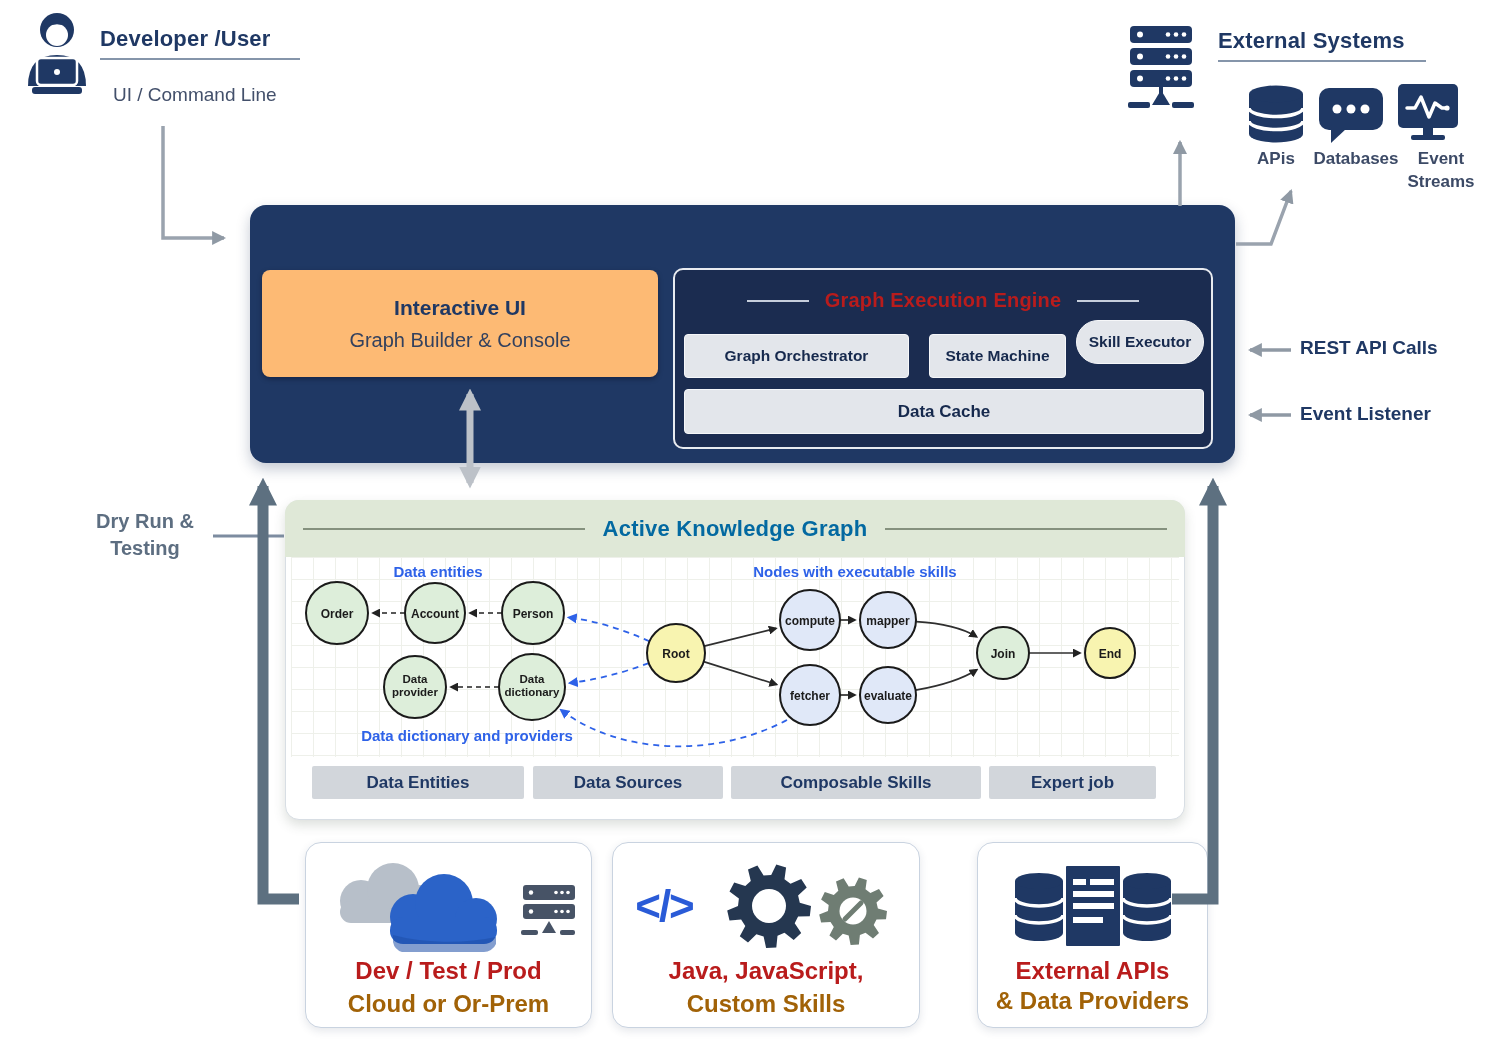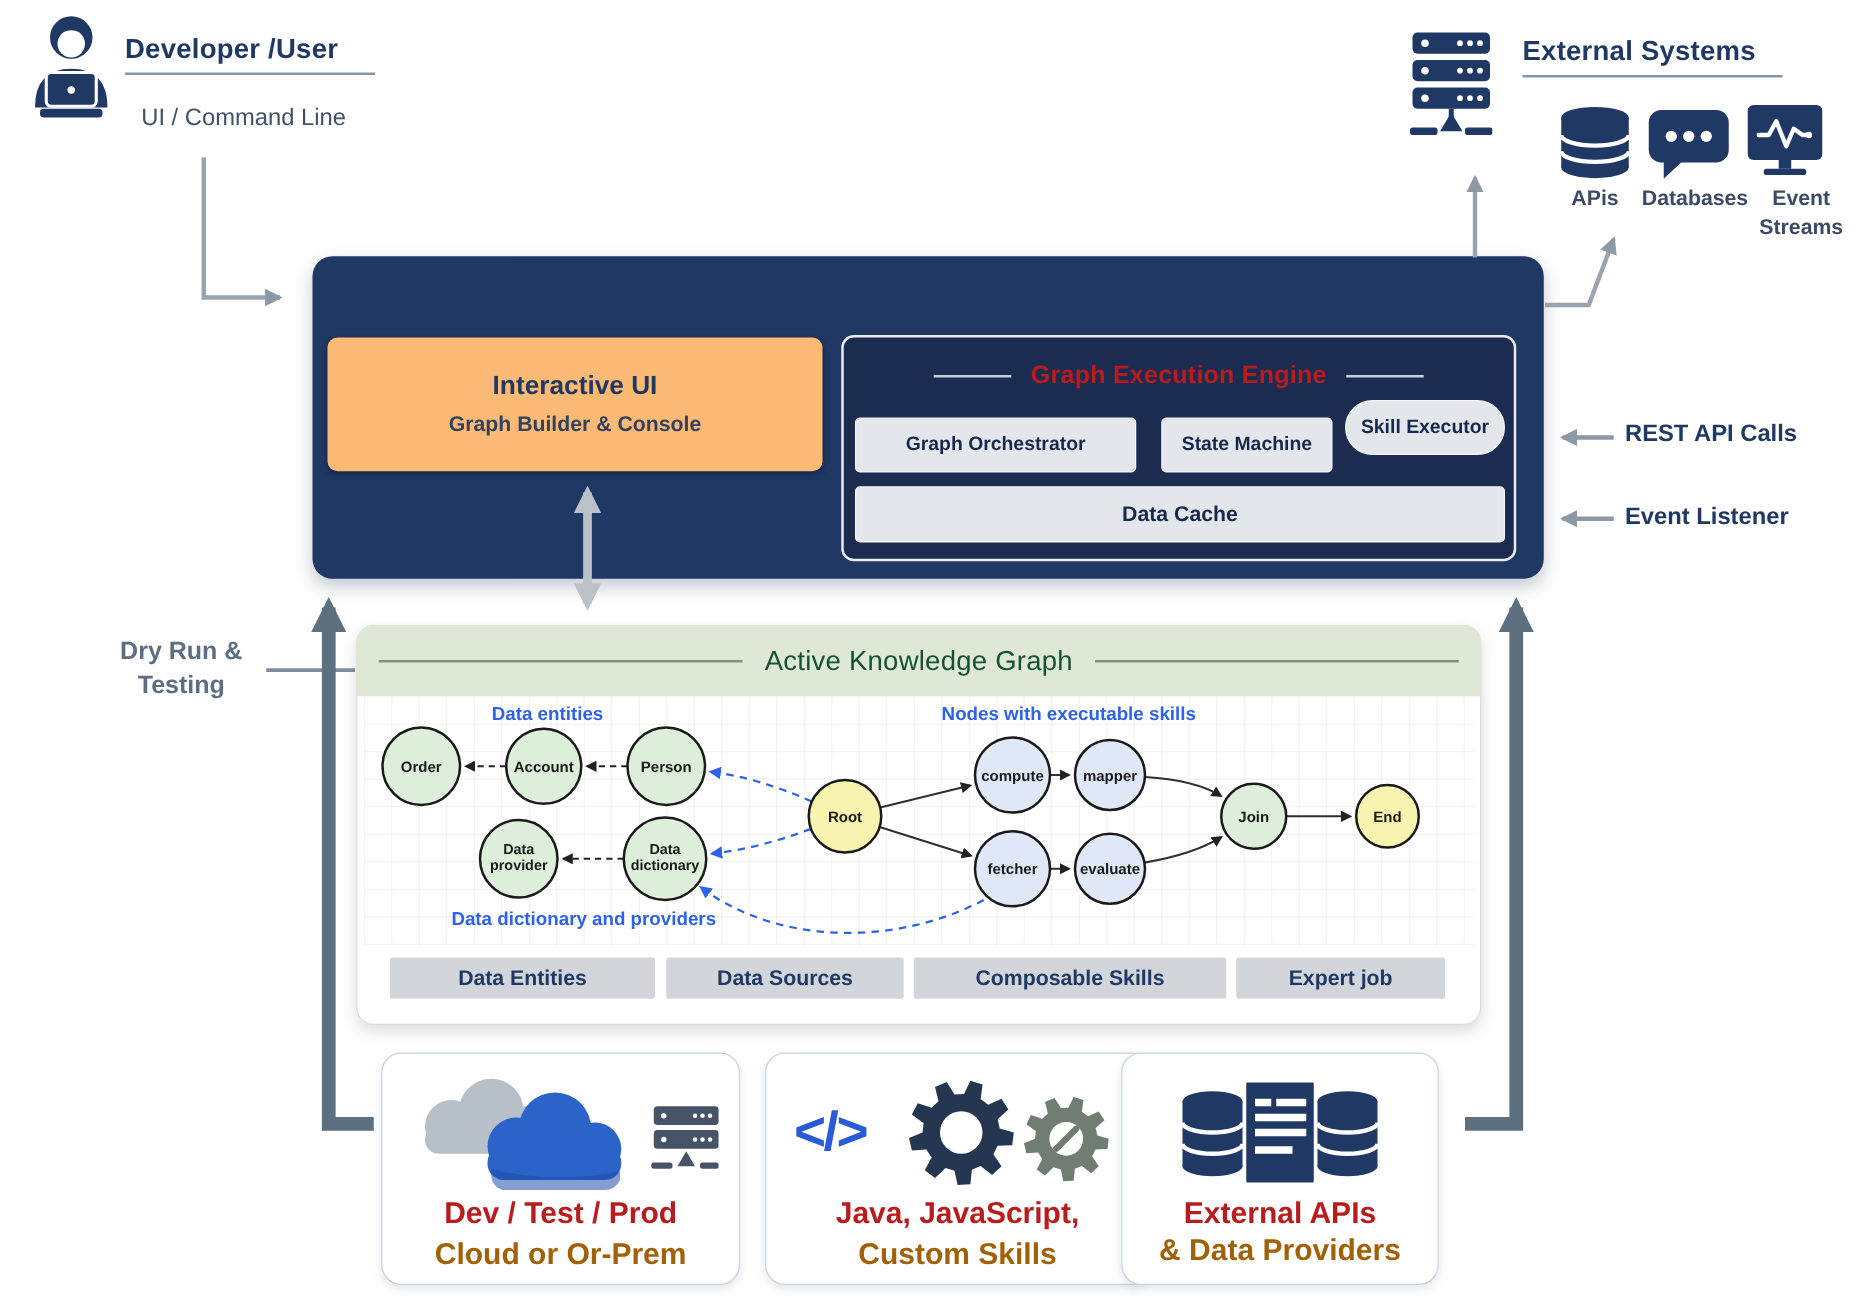--- a/index.html
+++ b/index.html
@@ -12,39 +12,39 @@
   .actor-sub{font-size:19px;font-weight:500;color:#43506B;}
   .ext-item-label{font-size:17px;font-weight:600;color:#3C4A66;text-align:center;line-height:23px;}
   
   #playground{left:250px;top:205px;width:985px;height:258px;background:#1F3864;
     border-radius:16px;box-shadow:0 6px 14px rgba(20,40,80,.25);}
   #pg-title{left:0;right:0;top:17px;text-align:center;font-size:24px;font-weight:bold;color:#fff;letter-spacing:.3px;}
   #interactive-ui{left:262px;top:270px;width:396px;height:107px;background:#fdba74;border-radius:8px;
     display:flex;flex-direction:column;align-items:center;justify-content:center;gap:9px;
     box-shadow:0 2px 5px rgba(0,0,20,.35);}
   #iui-title{font-size:21px;font-weight:bold;color:#1F3864;}
-  #iui-sub{font-size:17px;font-weight:700;color:#33415E;text-align:center;}
+  #iui-sub{font-size:20px;font-weight:400;color:#33415E;text-align:center;}
   #engine{left:673px;top:268px;width:540px;height:181px;background:#1B2C50;
     border:2px solid #E8EBF0;border-radius:10px;box-sizing:border-box;}
   #engine-title-row{left:673px;top:289px;width:540px;display:flex;align-items:center;justify-content:center;}
   #engine-title-row .hline{width:62px;height:2px;background:#C6CEDC;margin:0 16px;}
   #engine-title{font-size:20px;font-weight:bold;color:#b91c1c;letter-spacing:.2px;}
   .comp-box{background:#E3E6EB;border:1px solid #F6F7F9;border-radius:4px;box-sizing:border-box;
     display:flex;align-items:center;justify-content:center;font-size:15.5px;font-weight:bold;color:#16294D;}
   #cache-box{font-size:17px;}
   
   .side-label{font-size:19px;font-weight:bold;color:#1F3864;}
   #dry-run{left:84px;top:508px;width:122px;text-align:center;font-size:20px;font-weight:bold;color:#5D6E81;line-height:27px;}
   
   #akg{left:285px;top:500px;width:900px;height:320px;background:#fff;border:1px solid #D8DEE4;
     border-radius:14px;box-sizing:border-box;box-shadow:0 5px 12px rgba(60,80,60,.18);}
   #akg-header{left:285px;top:500px;width:900px;height:57px;background:#DFE8D7;border-radius:14px 14px 0 0;
     display:flex;align-items:center;}
   #akg-header .hline{flex:1;height:2px;background:#75816F;margin:0 18px;opacity:.85;}
-  #akg-title{font-size:22px;font-weight:normal;color:#14532d;letter-spacing:.2px;white-space:nowrap;}
+  #akg-title{font-size:22px;font-weight:bold;color:#0369a1;letter-spacing:.2px;white-space:nowrap;}
   #akg-grid{left:291px;top:557px;width:888px;height:200px;background:#fff;
     background-image:linear-gradient(#EEF0EA 1px,transparent 1px),linear-gradient(90deg,#EEF0EA 1px,transparent 1px);
     background-size:22px 22px;}
   #graph-svg{left:290px;top:560px;}
   .graph-note{font-size:15px;font-weight:bold;color:#2E62E8;text-align:center;width:220px;}
   .legend-box{background:#D2D6DB;border-radius:2px;display:flex;align-items:center;justify-content:center;
     font-size:17px;font-weight:bold;color:#1F3864;height:33px;top:766px;}
   
   .card{background:#fff;border:1.5px solid #C9D3E0;border-radius:16px;box-sizing:border-box;top:842px;height:186px;
     display:flex;flex-direction:column;align-items:center;padding-top:16px;box-shadow:0 3px 8px rgba(40,60,90,.12);}
@@ -292,21 +292,21 @@
         <circle cx="62" cy="47" r="17" fill="#fff"></circle>
         <path id="gear2" fill="#6F7D73" d="M180.0,52.0 L 179.0,60.2 L 169.5,60.6 L 166.7,66.0 L 172.0,73.9 L 166.0,79.5 L 158.5,73.7 L 152.9,76.0 L 151.9,85.5 L 143.6,85.9 L 141.7,76.6 L 135.8,74.8 L 129.0,81.4 L 122.4,76.5 L 126.8,68.1 L 123.5,63.0 L 114.1,63.6 L 112.2,55.6 L 121.0,52.0 L 121.7,46.0 L 114.1,40.4 L 117.8,33.0 L 126.8,35.9 L 131.3,31.8 L 129.0,22.6 L 136.6,19.3 L 141.7,27.4 L 147.7,27.1 L 151.9,18.5 L 159.8,20.9 L 158.5,30.3 L 163.4,34.0 L 172.0,30.1 L 176.6,37.1 L 169.5,43.4 L 170.9,49.4 Z"></path>
         <circle cx="146" cy="52" r="13.5" fill="#fff"></circle>
         <line x1="138" y1="60" x2="154" y2="44" stroke="#6F7D73" stroke-width="5" stroke-linecap="round"></line>
       </svg>
     </div>
     <div class="card-title">Java, JavaScript,</div>
     <div class="card-sub">Custom Skills</div>
   </div>
 
-  <div class="abs card" style="left:897px;width:254px;">
+  <div class="abs card" style="left:977px;width:231px;">
     <div class="card-icons">
       <svg width="176" height="94" viewBox="0 0 176 94">
         <g fill="#1F3864">
           <rect x="10" y="22" width="48" height="52"></rect>
           <ellipse cx="34" cy="22" rx="24" ry="8"></ellipse>
             <ellipse cx="34" cy="74" rx="24" ry="8"></ellipse>
           <rect x="118" y="22" width="48" height="52"></rect>
           <ellipse cx="142" cy="22" rx="24" ry="8"></ellipse>
             <ellipse cx="142" cy="74" rx="24" ry="8"></ellipse>
         </g>

